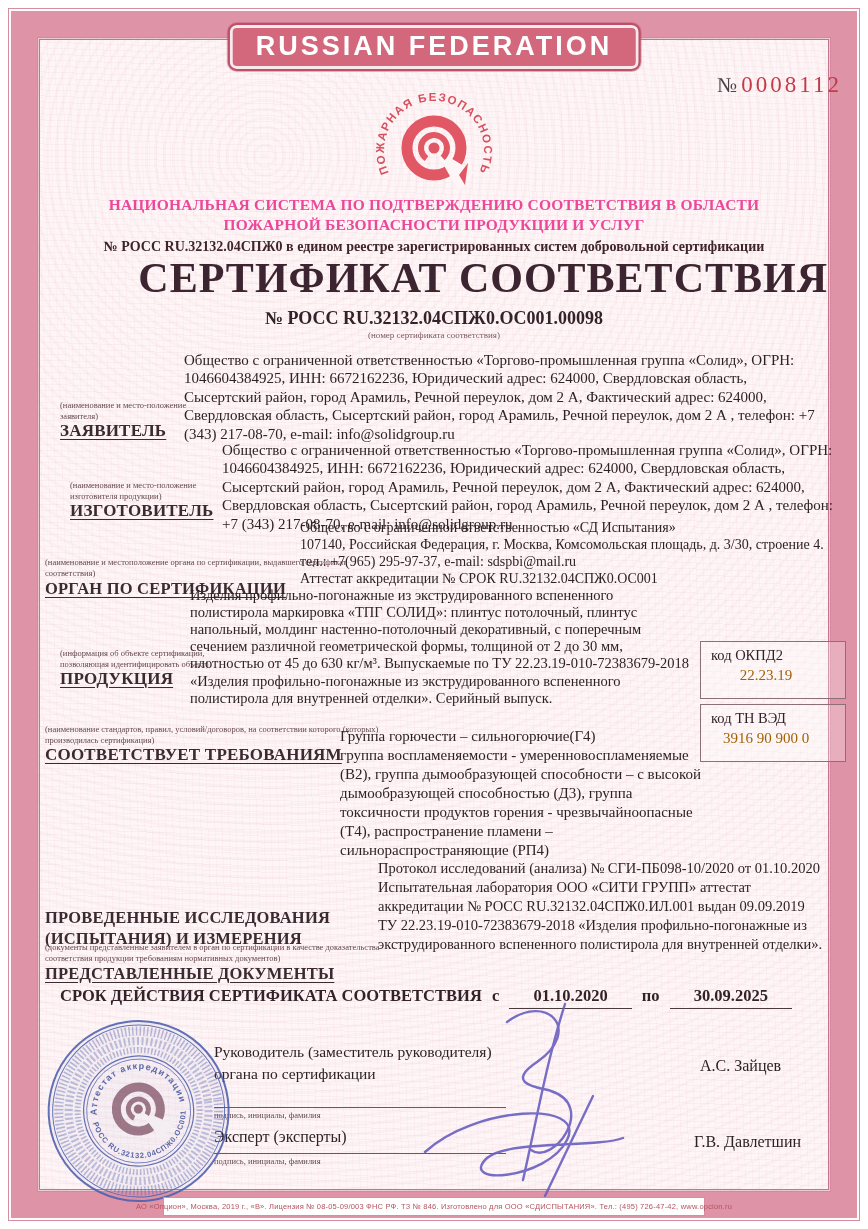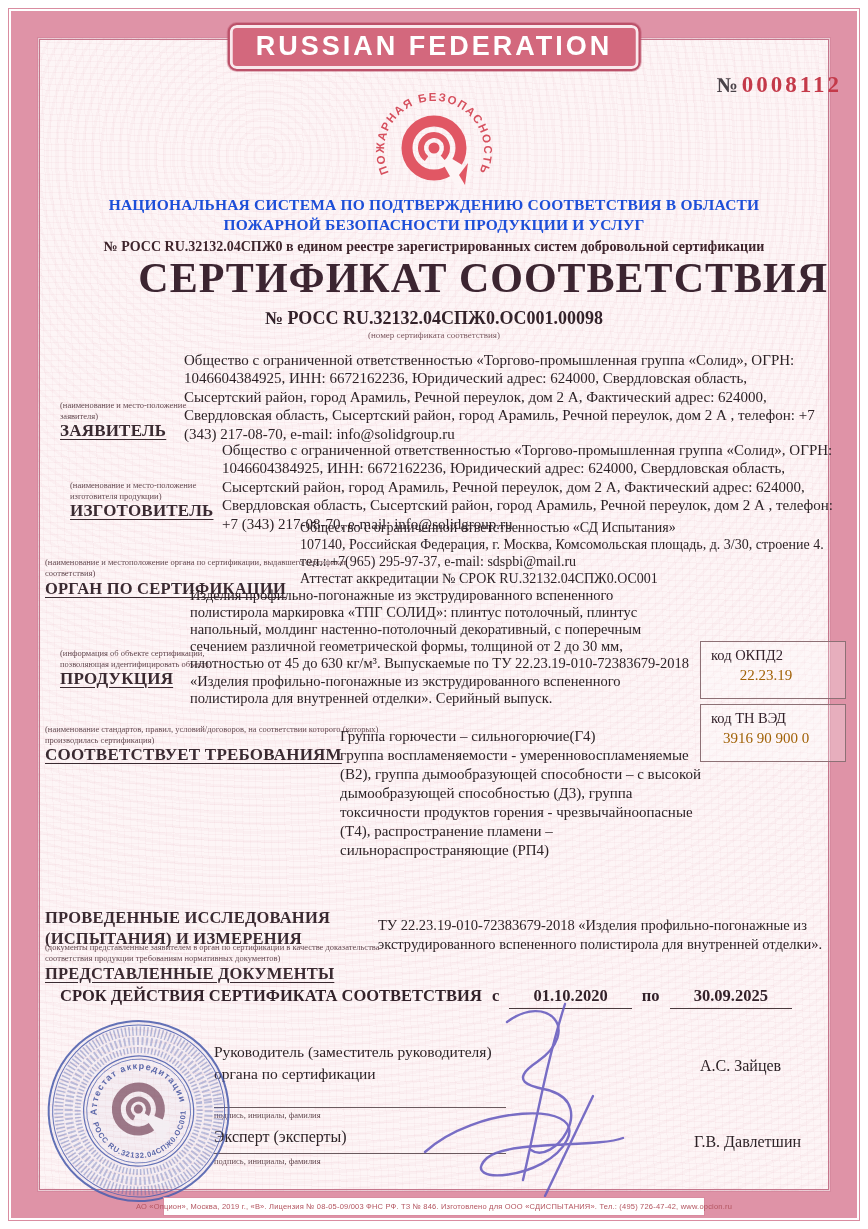--- a/index.html
+++ b/index.html
@@ -27,26 +27,26 @@
       background-size:27px 27px,27px 27px,auto,auto;}
   .band-left{left:11px;} .band-right{right:11px;}
   .inner-frame{position:absolute;inset:39px;border:1px solid #c4758b;
       box-shadow:0 0 0 2px rgba(196,117,139,.3);pointer-events:none;}
   .banner{position:absolute;top:23px;left:50%;transform:translateX(-50%);z-index:6;
       background:#d3687d;border:2px solid #bb5169;border-radius:9px;
       box-shadow:inset 0 0 0 3px rgba(255,255,255,.85), 0 0 0 1px rgba(187,81,105,.4);
       padding:6px 26px 7px;}
   .banner span{font-family:"Liberation Sans","DejaVu Sans",sans-serif;font-weight:bold;
       font-size:27px;letter-spacing:3px;color:#fff;white-space:nowrap;}
-  .form-number{position:absolute;top:72px;right:26px;z-index:3;white-space:nowrap;font-weight:bold;}
+  .form-number{position:absolute;top:72px;right:26px;z-index:3;white-space:nowrap;}
   .form-number .pfx{font-size:21px;color:#4a4248;}
   .form-number .num{font-size:23px;color:#c43a4a;letter-spacing:3px;}
   .logo-wrap{position:absolute;top:82px;left:50%;margin-left:-70px;z-index:3;}
   .sys-line{position:absolute;left:40px;right:40px;text-align:center;font-weight:bold;
-      font-size:15.5px;color:#1d4ed8;letter-spacing:.2px;}
+      font-size:15.5px;color:#ec4899;letter-spacing:.2px;}
   .registry{position:absolute;left:40px;right:40px;top:239px;text-align:center;font-weight:bold;
       font-size:14px;color:#3e252c;}
   .cert-title{position:absolute;left:40px;right:40px;top:254px;text-align:right;font-weight:bold;
       font-size:42px;letter-spacing:1px;color:#3c2531;}
   .cert-num{position:absolute;left:40px;right:40px;top:308px;text-align:center;font-weight:bold;
       font-size:18px;color:#33222a;}
   .cert-note{position:absolute;left:40px;right:40px;top:330px;text-align:center;
       font-size:9px;color:#7c5a61;}
   .sec-label{position:absolute;font-weight:bold;font-size:17px;color:#3a2a31;letter-spacing:.2px;
       text-decoration:underline;text-underline-offset:3px;white-space:nowrap;margin-top:45px;}
@@ -145,20 +145,21 @@
   <div class="sec-text" style="left:340px;top:727px;width:374px;line-height:1.27">
     <div>Группа горючести – сильногорючие(Г4)</div>
     <div>группа воспламеняемости - умеренновоспламеняемые (В2), группа дымообразующей способности – с высокой дымообразующей способностью (Д3), группа токсичности продуктов горения - чрезвычайноопасные (Т4), распространение пламени – сильнораспространяющие (РП4)</div>
   </div>
   <div class="code-box" style="left:700px;top:704px">
     <div class="cb-label">код ТН ВЭД</div>
     <div class="cb-value">3916 90 900 0</div>
   </div>
 
   <div class="sec-label nound" style="left:45px;top:862px;width:348px;font-size:16.5px">ПРОВЕДЕННЫЕ ИССЛЕДОВАНИЯ (ИСПЫТАНИЯ) И ИЗМЕРЕНИЯ</div>
+  <div class="sec-text" style="left:378px;top:859px;width:455px;font-size:14.5px;line-height:1.3">Протокол исследований (анализа) № СГИ-ПБ098-10/2020 от 01.10.2020 Испытательная лаборатория ООО «СИТИ ГРУПП» аттестат аккредитации № РОСС RU.32132.04СПЖ0.ИЛ.001 выдан 09.09.2019</div>
 
   <div class="sec-label" style="left:45px;top:919px;font-size:16.5px">ПРЕДСТАВЛЕННЫЕ ДОКУМЕНТЫ</div>
   <div class="sec-sub" style="left:45px;top:942px;width:348px">(документы представленные заявителем в орган по сертификации в качестве доказательства соответствия продукции требованиям нормативных документов)</div>
   <div class="sec-text" style="left:378px;top:916px;width:455px;font-size:14.5px;line-height:1.3">ТУ 22.23.19-010-72383679-2018 «Изделия профильно-погонажные из экструдированного вспененного полистирола для внутренней отделки».</div>
 
   <div class="validity">
     <span>СРОК ДЕЙСТВИЯ СЕРТИФИКАТА СООТВЕТСТВИЯ</span>
     <span class="wd">с</span>
     <span class="dt">01.10.2020</span>
     <span class="wd">по</span>

